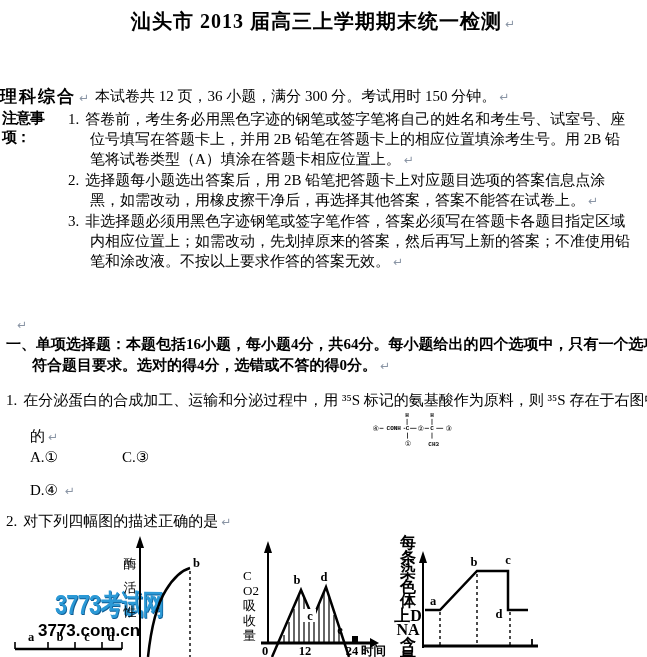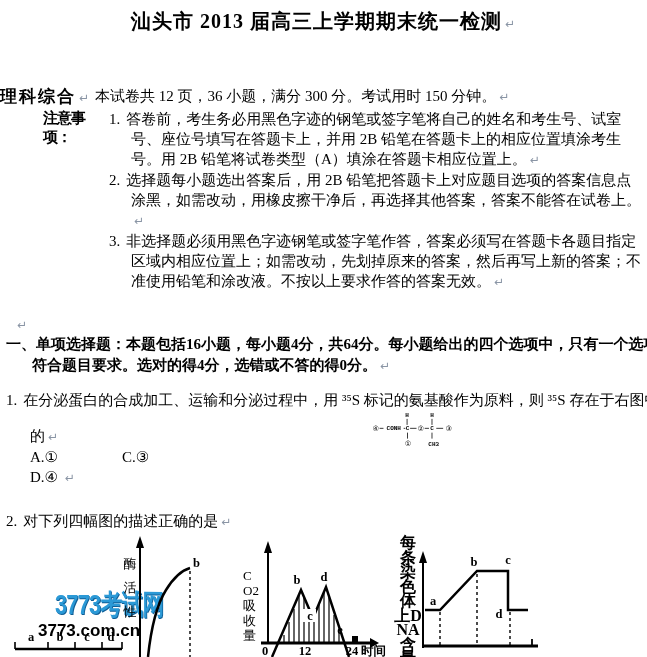--- a/index.html
+++ b/index.html
@@ -7,30 +7,30 @@
     width:647px;height:657px;overflow:hidden;position:relative;
     background:#fff;color:#000;
     font-family:"Liberation Serif","DejaVu Serif",serif;
     font-size:15px;
   }
   .abs{position:absolute;}
   .title{top:8px;left:0;width:647px;text-align:center;font-size:20px;font-weight:bold;letter-spacing:1px;}
   .subtitle{top:46px;left:0;width:647px;font-size:17px;font-weight:bold;letter-spacing:2px;margin-top:39px;}
   .intro{top:87px;left:95px;width:520px;}
   .notice{top:109px;left:2px;width:642px;display:flex;}
-  .notice-label{font-weight:bold;font-size:15px;width:66px;flex:0 0 66px;letter-spacing:-1px;margin-left:41px;}
+  .notice-label{font-weight:bold;font-size:15px;width:66px;flex:0 0 66px;letter-spacing:-1px;}
   .notice-items{width:566px;}
   .notice-item{padding-left:22px;text-indent:-22px;line-height:20px;}
   .notice-item .num{margin-right:6px;}
   .pmark{color:#8a95a5;font-size:12px;margin-left:3px;font-family:"DejaVu Sans",sans-serif;font-weight:normal;}
   .lone-pmark{top:318px;left:14px;}
   .section-head{top:334px;left:6px;width:638px;font-weight:bold;font-size:15px;line-height:21px;padding-left:26px;text-indent:-26px;}
   .q1{top:382px;left:6px;width:636px;line-height:36px;padding-left:24px;text-indent:-24px;}
   .q .num,.q1 .num,.q2 .num{margin-right:6px;}
-  .options{top:447px;left:30px;display:grid;grid-template-columns:92px 140px;line-height:20px;}
+  .options{top:447px;left:30px;display:grid;grid-template-columns:92px 140px;row-gap:13px;line-height:20px;}
   .q2{top:512px;left:6px;width:500px;}
   
   .wm1{top:586px;left:55px;z-index:0;
        font-family:"Liberation Sans","DejaVu Sans",sans-serif;
        font-size:28px;font-weight:bold;letter-spacing:-1px;
        transform:scaleX(0.78);transform-origin:left top;
        text-shadow:1px 1px 0 #0f5e96;}
   .wm2{top:621px;left:38px;z-index:0;
        font-family:"Liberation Sans","DejaVu Sans",sans-serif;
        font-size:17px;font-weight:bold;letter-spacing:0px;}

